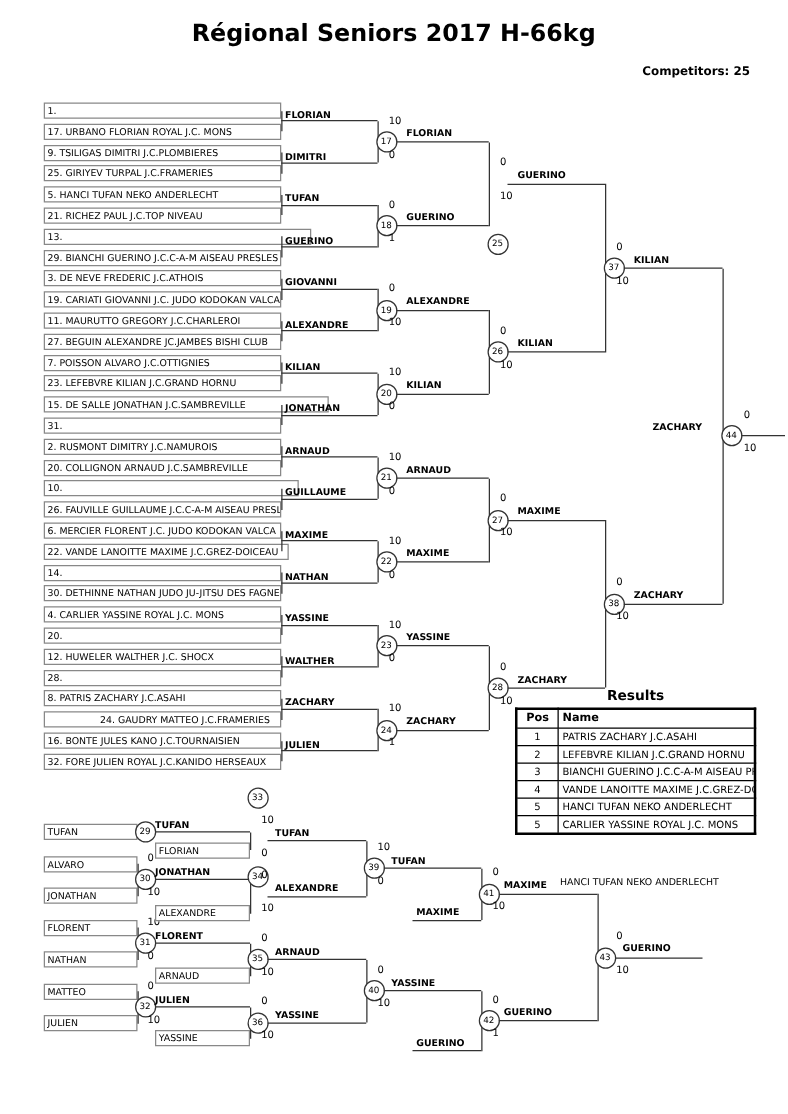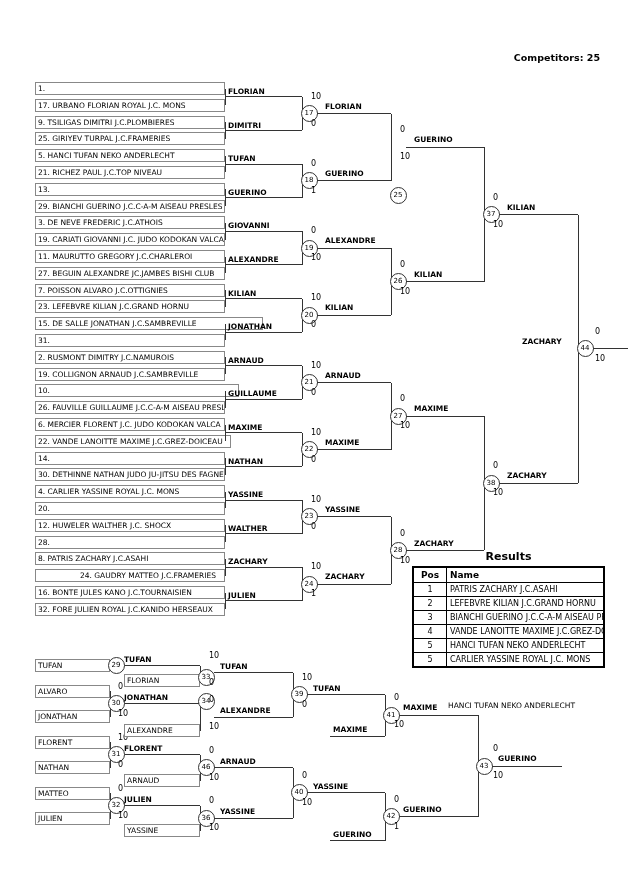--- a/index.html
+++ b/index.html
@@ -24,41 +24,42 @@
         white-space:nowrap;overflow:hidden;}
   #results th{font-size:9px;text-align:center;}
   #results .pos{width:26px;text-align:center;}
   #results .name{text-align:left;}
   #stray{position:absolute;left:448px;top:701px;font-size:7.5px;white-space:nowrap;}
 </style>
 </head>
 <body>
 
 <div id="sheet">
+  <div class="title">Régional Seniors 2017 H-66kg</div>
   <div class="competitors">Competitors: 25</div>
 
   <div id="bracket">
       <div class="box" style="left: 35px; top: 82px; width: 190px;">1.</div>
       <div class="box" style="left: 35px; top: 98.8px; width: 190px;">17. URBANO FLORIAN ROYAL J.C. MONS</div>
       <div class="box" style="left: 35px; top: 115.6px; width: 190px;">9. TSILIGAS DIMITRI J.C.PLOMBIERES</div>
       <div class="box" style="left: 35px; top: 132.4px; width: 190px;">25. GIRIYEV TURPAL J.C.FRAMERIES</div>
       <div class="box" style="left: 35px; top: 149.2px; width: 190px;">5. HANCI TUFAN NEKO ANDERLECHT</div>
       <div class="box" style="left: 35px; top: 166px; width: 190px;">21. RICHEZ PAUL J.C.TOP NIVEAU</div>
-      <div class="box" style="left: 35px; top: 182.8px; width: 190px;">13.</div>
+      <div class="box" style="left: 35px; top: 182.8px; width: 214px;">13.</div>
       <div class="box" style="left: 35px; top: 199.6px; width: 190px;">29. BIANCHI GUERINO J.C.C-A-M AISEAU PRESLES</div>
       <div class="box" style="left: 35px; top: 216.4px; width: 190px;">3. DE NEVE FREDERIC J.C.ATHOIS</div>
       <div class="box" style="left: 35px; top: 233.2px; width: 190px;">19. CARIATI GIOVANNI J.C. JUDO KODOKAN VALCA</div>
       <div class="box" style="left: 35px; top: 250px; width: 190px;">11. MAURUTTO GREGORY J.C.CHARLEROI</div>
       <div class="box" style="left: 35px; top: 266.8px; width: 190px;">27. BEGUIN ALEXANDRE JC.JAMBES BISHI CLUB</div>
       <div class="box" style="left: 35px; top: 283.6px; width: 190px;">7. POISSON ALVARO J.C.OTTIGNIES</div>
       <div class="box" style="left: 35px; top: 300.4px; width: 190px;">23. LEFEBVRE KILIAN J.C.GRAND HORNU</div>
       <div class="box" style="left: 35px; top: 317.2px; width: 228px;">15. DE SALLE JONATHAN J.C.SAMBREVILLE</div>
       <div class="box" style="left: 35px; top: 334px; width: 190px;">31.</div>
       <div class="box" style="left: 35px; top: 350.8px; width: 190px;">2. RUSMONT DIMITRY J.C.NAMUROIS</div>
-      <div class="box" style="left: 35px; top: 367.6px; width: 190px;">19. COLLIGNON ARNAUD J.C.SAMBREVILLE</div>
+      <div class="box" style="left: 35px; top: 367.6px; width: 190px;">20. COLLIGNON ARNAUD J.C.SAMBREVILLE</div>
       <div class="box" style="left: 35px; top: 384.4px; width: 204px;">10.</div>
       <div class="box" style="left: 35px; top: 401.2px; width: 190px;">26. FAUVILLE GUILLAUME J.C.C-A-M AISEAU PRESLES</div>
       <div class="box" style="left: 35px; top: 418px; width: 190px;">6. MERCIER FLORENT J.C. JUDO KODOKAN VALCA</div>
       <div class="box" style="left: 35px; top: 434.8px; width: 196px;">22. VANDE LANOITTE MAXIME J.C.GREZ-DOICEAU</div>
       <div class="box" style="left: 35px; top: 451.6px; width: 190px;">14.</div>
       <div class="box" style="left: 35px; top: 468.4px; width: 190px;">30. DETHINNE NATHAN JUDO JU-JITSU DES FAGNES COUVIN</div>
       <div class="box" style="left: 35px; top: 485.2px; width: 190px;">4. CARLIER YASSINE ROYAL J.C. MONS</div>
       <div class="box" style="left: 35px; top: 502px; width: 190px;">20.</div>
       <div class="box" style="left: 35px; top: 518.8px; width: 190px;">12. HUWELER WALTHER J.C. SHOCX</div>
       <div class="box" style="left: 35px; top: 535.6px; width: 190px;">28.</div>
@@ -230,33 +231,33 @@
       <div class="ln" style="left: 110px; top: 805.25px; width: 90px; height: 1px;"></div>
       <div class="circ" style="left: 107.5px; top: 797.25px;">32</div>
       <div class="wlab" style="left: 124px; top: 794.75px;">JULIEN</div>
       <div class="score" style="left: 118px; top: 784.75px;">0</div>
       <div class="score" style="left: 118px; top: 811.75px;">10</div>
       <div class="box" style="left: 124px; top: 673.5px; width: 76px;">FLORIAN</div>
       <div class="box" style="left: 124px; top: 724px; width: 76px;">ALEXANDRE</div>
       <div class="box" style="left: 124px; top: 774px; width: 76px;">ARNAUD</div>
       <div class="box" style="left: 124px; top: 824px; width: 76px;">YASSINE</div>
       <div class="ln" style="left: 199.5px; top: 665.5px; width: 1px; height: 14.5px;"></div>
-      <div class="circ" style="left: 197.5px; top: 630px; margin-top: 39px;">33</div>
+      <div class="circ" style="left: 197.5px; top: 630px;">33</div>
       <div class="ln" style="left: 214px; top: 672.25px; width: 79px; height: 1px;"></div>
       <div class="wlab" style="left: 220px; top: 661.75px;">TUFAN</div>
       <div class="score" style="left: 209px; top: 651.75px;">10</div>
       <div class="score" style="left: 209px; top: 678.75px;">0</div>
       <div class="ln" style="left: 199.5px; top: 703.75px; width: 1px; height: 26.75px;"></div>
       <div class="circ" style="left: 197.5px; top: 693px;">34</div>
       <div class="ln" style="left: 214px; top: 716.625px; width: 79px; height: 1px;"></div>
       <div class="wlab" style="left: 220px; top: 706.125px;">ALEXANDRE</div>
       <div class="score" style="left: 209px; top: 696.125px;">0</div>
       <div class="score" style="left: 209px; top: 723.125px;">10</div>
       <div class="ln" style="left: 199.5px; top: 754.75px; width: 1px; height: 25.75px;"></div>
-      <div class="circ" style="left: 197.5px; top: 759.125px;">46</div>
+      <div class="circ" style="left: 197.5px; top: 759.125px;">35</div>
       <div class="ln" style="left: 214px; top: 767.125px; width: 79px; height: 1px;"></div>
       <div class="wlab" style="left: 220px; top: 756.625px;">ARNAUD</div>
       <div class="score" style="left: 209px; top: 746.625px;">0</div>
       <div class="score" style="left: 209px; top: 773.625px;">10</div>
       <div class="ln" style="left: 199.5px; top: 805.75px; width: 1px; height: 24.75px;"></div>
       <div class="circ" style="left: 197.5px; top: 809.625px;">36</div>
       <div class="ln" style="left: 214px; top: 817.625px; width: 79px; height: 1px;"></div>
       <div class="wlab" style="left: 220px; top: 807.125px;">YASSINE</div>
       <div class="score" style="left: 209px; top: 797.125px;">0</div>
       <div class="score" style="left: 209px; top: 824.125px;">10</div>

